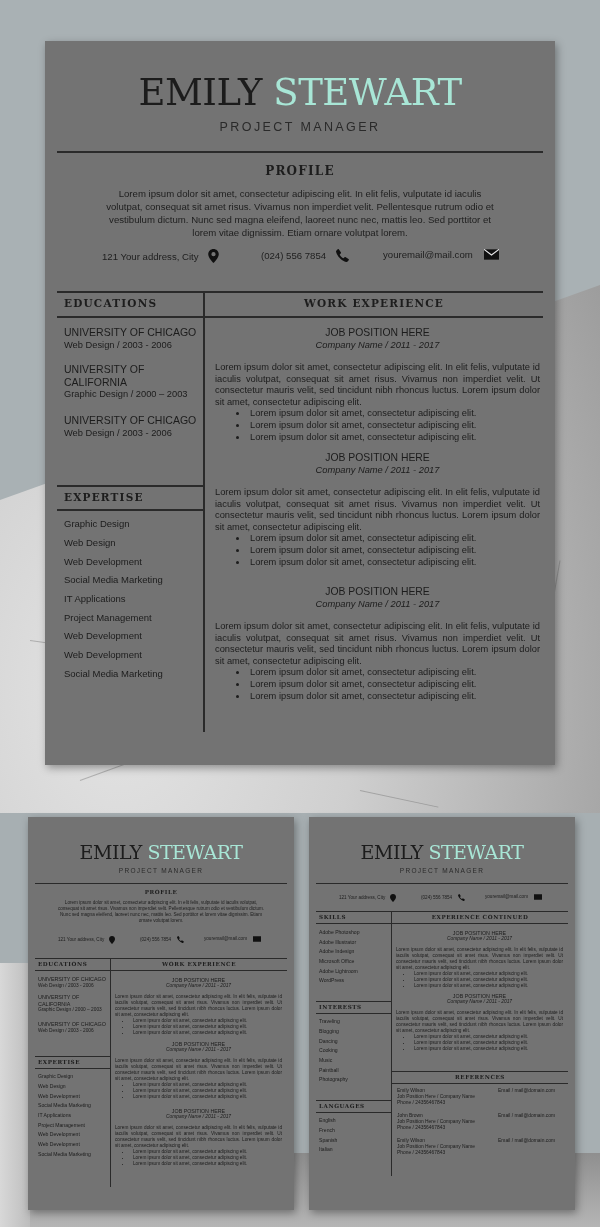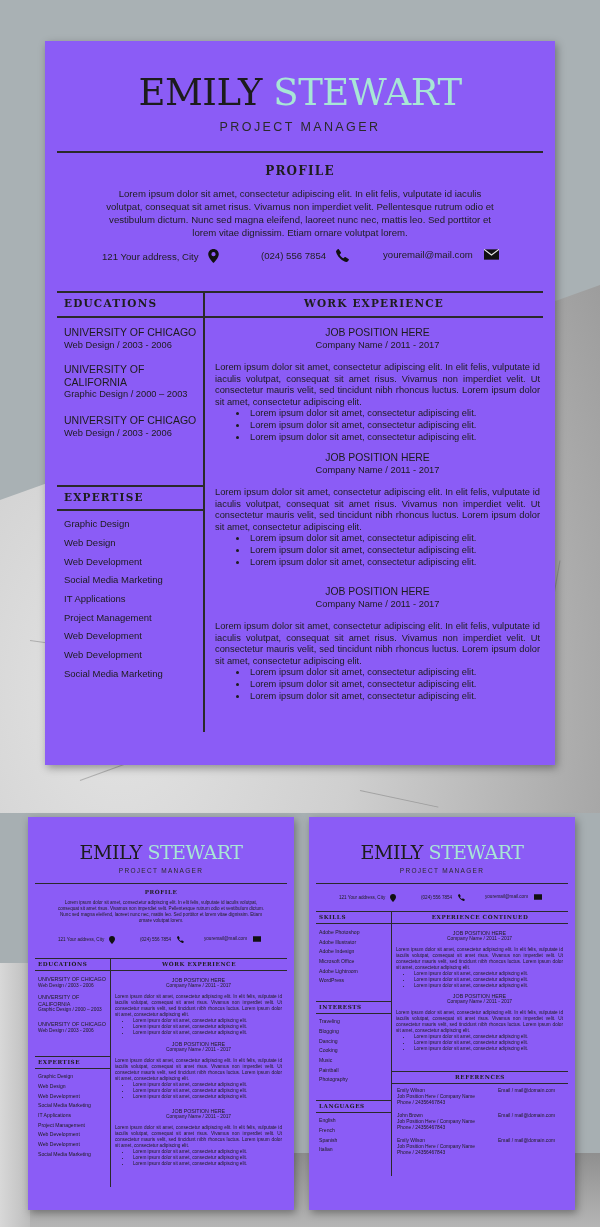--- a/index.html
+++ b/index.html
@@ -11,21 +11,21 @@
     background: radial-gradient(ellipse at 20% 85%, #e4e4e4 0%, #cfcfcf 35%, #a9a9a9 70%, #8b8b8b 100%);
     clip-path: polygon(0 500px, 600px 285px, 600px 813px, 0 813px); }
   .marble-top .vein { position:absolute; border-top:1px solid rgba(90,90,90,0.35); transform-origin:left; }
 
   .scene-bottom { position: absolute; left: 0; top: 813px; width: 600px; height: 414px; background: #a7afb2; overflow: hidden; }
   .marble-bottom { position: absolute; left: 0; top: 340px; width: 600px; height: 80px;
     background: linear-gradient(180deg, #8f8f8f 0%, #b8b8b8 100%); }
   .marble-bottom-left { position:absolute; left:0; top:150px; width:30px; height:270px; background: linear-gradient(90deg,#d8d8d8,#bdbdbd); }
 
   
-  .page { position: absolute; background: #8b5cf6; box-shadow: 2px 3px 8px rgba(0,0,0,0.35); overflow: hidden; }
+  .page { position: absolute; background: #737373; box-shadow: 2px 3px 8px rgba(0,0,0,0.35); overflow: hidden; }
   .page-main { left: 45px; top: 41px; width: 510px; height: 724px; }
 
   .name { position:absolute; left:0; width:100%; text-align:center; font-family: "DejaVu Serif", serif; letter-spacing: -0.5px; }
   .name .first { color: #1c1c1c; }
   .name .last { color: #a8e6d6; }
   .subtitle { position:absolute; left:0; width:100%; text-align:center; letter-spacing: 2.4px; color: #2a2a2a; }
   .rule { position:absolute; background:#2a2a2a; }
   .section-heading { position:absolute; font-family: "DejaVu Serif", serif; font-weight: bold; letter-spacing: 1.2px; color:#1d1d1d; }
   .body-text { position:absolute; color:#1e1e1e; }
   .contact { position:absolute; display:flex; align-items:center; color:#1e1e1e; }
@@ -52,21 +52,21 @@
   .edu-item .school { font-size: 10.5px; line-height: 12.5px; color:#1c1c1c; }
   .edu-item .detail { font-size: 9.3px; line-height: 12px; color:#1c1c1c; }
 
   .pm .exp-rule1 { left: 12px; top: 444px; width: 147px; height: 1.5px; }
   .pm .exp-rule2 { left: 12px; top: 468px; width: 147px; height: 1.5px; }
   .pm .exp-h { left: 19px; top: 450px; font-size: 10.5px; }
   .skill { position:absolute; left: 19px; font-size: 9.5px; color:#1c1c1c; }
 
   .job { position:absolute; left: 170px; width: 325px; color:#1c1c1c; }
   .job .title { text-align:center; font-size: 10.4px; line-height: 12px; }
-  .job .company { text-align:center; font-size: 9.3px; line-height: 12px; }
+  .job .company { text-align:center; font-size: 9.3px; font-style: italic; line-height: 12px; }
   .job .desc { margin-top: 11px; font-size: 9.3px; line-height: 11.6px; text-align: justify; }
   .job ul { margin-left: 33px; font-size: 9.3px; line-height: 11.6px; list-style: disc; }
   .job ul li { padding-left: 2px; }
 
   
   .page-small { top: 817px; width: 266px; height: 393px; }
   .ps1 { left: 28px; }
   .ps2 { left: 309px; }
   .ps .name { top: 24px; font-size: 19px; }
   .ps .subtitle { top: 50px; font-size: 6.5px; letter-spacing: 1.3px; }

